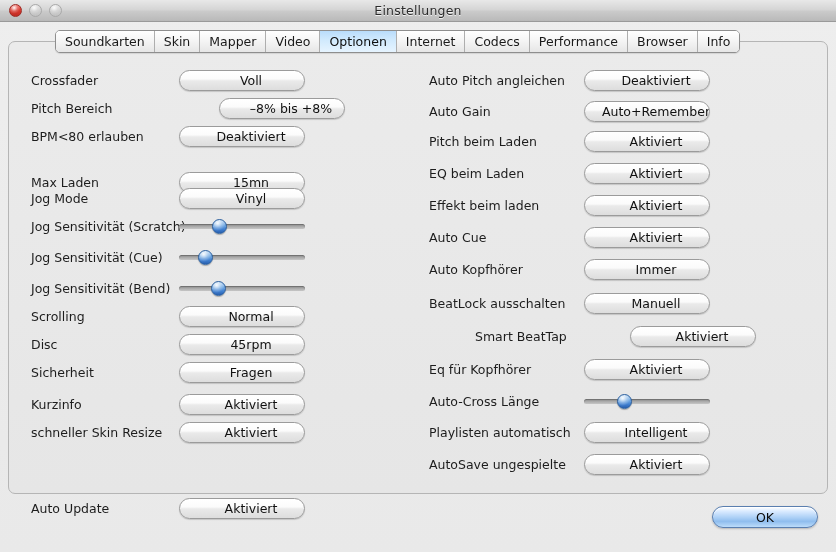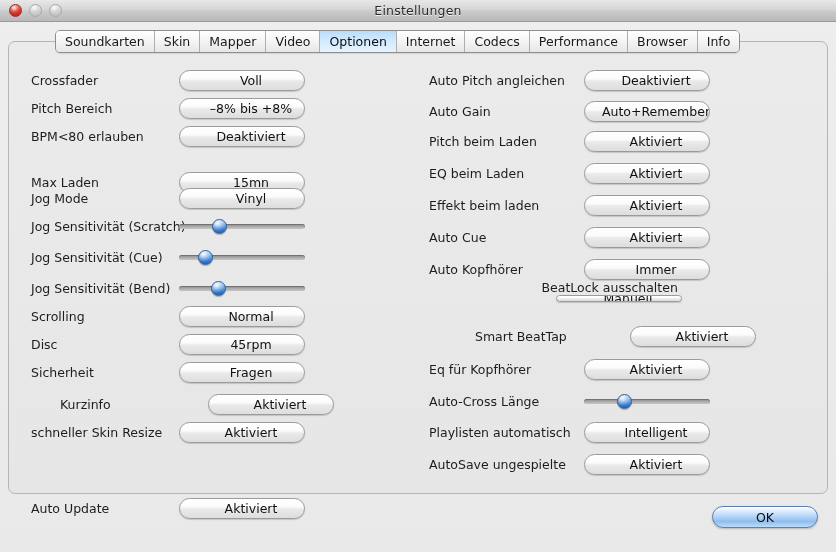--- a/index.html
+++ b/index.html
@@ -194,21 +194,21 @@
     <div class="wbtn" id="btn-max"></div>
     <div id="title-text">Einstellungen</div>
   </div>
 
   <div id="panel">
     <div class="col" id="col-left">
         <div class="row" style="top: 27px;">
           <div class="row-label">Crossfader</div>
           <div class="pill">Voll</div>
         </div>
-        <div class="row" style="top: 55px;">
+        <div class="row" style="top: 55px; gap: 40px;">
           <div class="row-label">Pitch Bereich</div>
           <div class="pill">–8% bis +8%</div>
         </div>
         <div class="row" style="top: 83px;">
           <div class="row-label">BPM&lt;80 erlauben</div>
           <div class="pill">Deaktiviert</div>
         </div>
         <div class="row" style="top: 129px;">
           <div class="row-label">Max Laden</div>
           <div class="pill">15mn</div>
@@ -243,21 +243,21 @@
           <div class="pill">Normal</div>
         </div>
         <div class="row" style="top: 291px;">
           <div class="row-label">Disc</div>
           <div class="pill">45rpm</div>
         </div>
         <div class="row" style="top: 319px;">
           <div class="row-label">Sicherheit</div>
           <div class="pill">Fragen</div>
         </div>
-        <div class="row" style="top: 351px; margin-left: 29px;">
+        <div class="row" style="top: 351px;">
           <div class="row-label">Kurzinfo</div>
           <div class="pill">Aktiviert</div>
         </div>
         <div class="row" style="top: 379px;">
           <div class="row-label">schneller Skin Resize</div>
           <div class="pill">Aktiviert</div>
         </div>
         <div class="row" style="top: 409px; margin-top: 46px;">
           <div class="row-label">Auto Update</div>
           <div class="pill">Aktiviert</div>
@@ -285,21 +285,21 @@
           <div class="pill">Aktiviert</div>
         </div>
         <div class="row" style="top: 184px;">
           <div class="row-label">Auto Cue</div>
           <div class="pill">Aktiviert</div>
         </div>
         <div class="row" style="top: 216px;">
           <div class="row-label">Auto Kopfhörer</div>
           <div class="pill">Immer</div>
         </div>
-        <div class="row" style="top: 238px; flex-direction: column;">
+        <div class="row" style="top: 250px;">
           <div class="row-label">BeatLock ausschalten</div>
           <div class="pill">Manuell</div>
         </div>
         <div class="row" style="top: 283px; margin-left: 46px;">
           <div class="row-label">Smart BeatTap</div>
           <div class="pill">Aktiviert</div>
         </div>
         <div class="row" style="top: 316px;">
           <div class="row-label">Eq für Kopfhörer</div>
           <div class="pill">Aktiviert</div>

